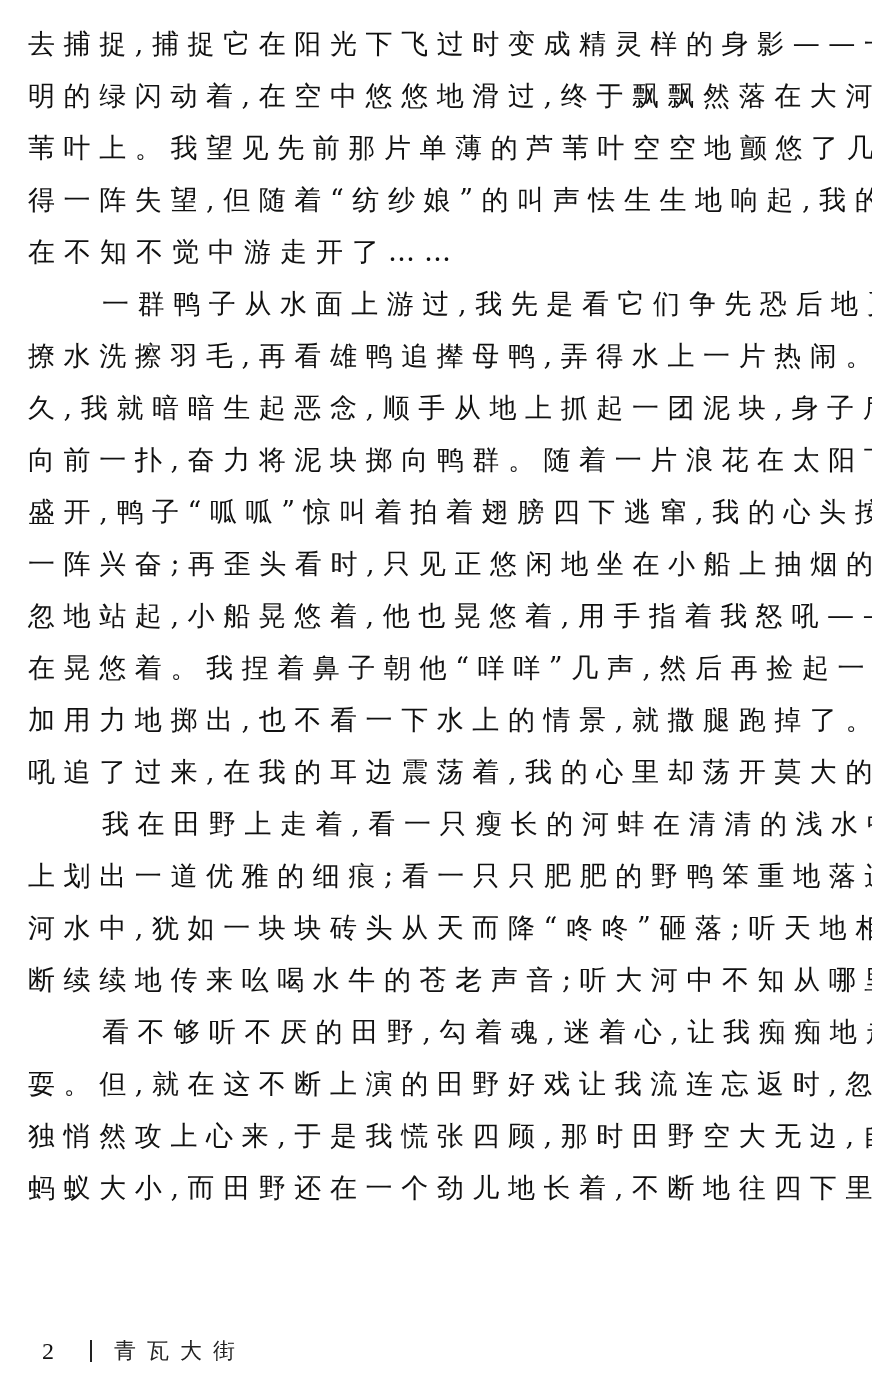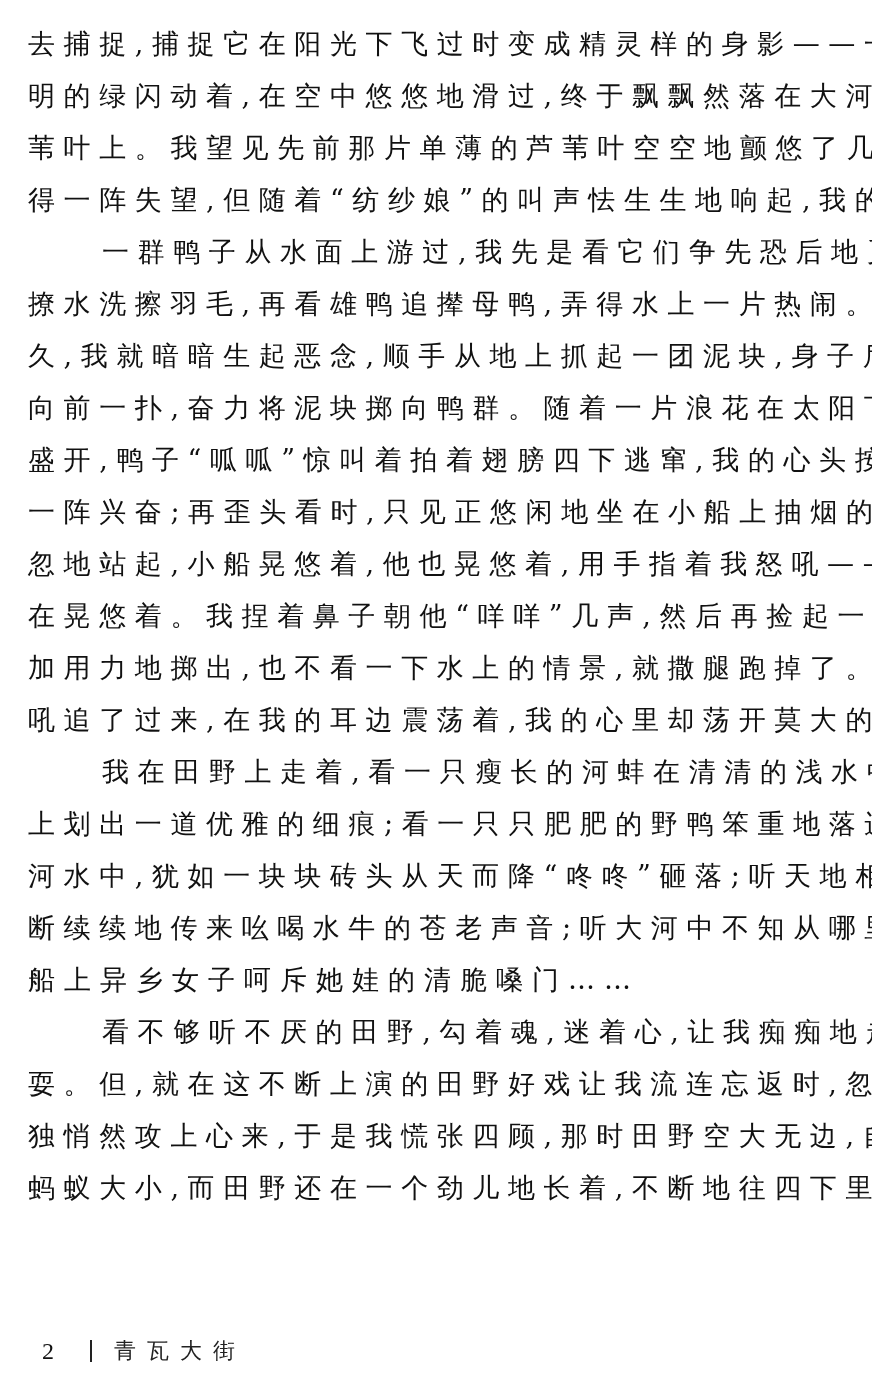--- a/index.html
+++ b/index.html
@@ -93,20 +93,23 @@
       </span>
     <span class="line">
         <span class="chars" style="word-spacing: 0px;"><span style="display: inline-block;">明</span> <span style="display: inline-block;">的</span> <span style="display: inline-block;">绿</span> <span style="display: inline-block;">闪</span> <span style="display: inline-block;">动</span> <span style="display: inline-block;">着</span> <span style="display: inline-block;">,</span> <span style="display: inline-block;">在</span> <span style="display: inline-block;">空</span> <span style="display: inline-block;">中</span> <span style="display: inline-block;">悠</span> <span style="display: inline-block;">悠</span> <span style="display: inline-block;">地</span> <span style="display: inline-block;">滑</span> <span style="display: inline-block;">过</span> <span style="display: inline-block;">,</span> <span style="display: inline-block;">终</span> <span style="display: inline-block;">于</span> <span style="display: inline-block;">飘</span> <span style="display: inline-block;">飘</span> <span style="display: inline-block;">然</span> <span style="display: inline-block;">落</span> <span style="display: inline-block;">在</span> <span style="display: inline-block;">大</span> <span style="display: inline-block;">河</span>     </span>
       </span>
     <span class="line">
         <span class="chars" style="word-spacing: 0px;"><span style="display: inline-block;">苇</span> <span style="display: inline-block;">叶</span> <span style="display: inline-block;">上</span> <span style="display: inline-block;">。</span> <span style="display: inline-block;">我</span> <span style="display: inline-block;">望</span> <span style="display: inline-block;">见</span> <span style="display: inline-block;">先</span> <span style="display: inline-block;">前</span> <span style="display: inline-block;">那</span> <span style="display: inline-block;">片</span> <span style="display: inline-block;">单</span> <span style="display: inline-block;">薄</span> <span style="display: inline-block;">的</span> <span style="display: inline-block;">芦</span> <span style="display: inline-block;">苇</span> <span style="display: inline-block;">叶</span> <span style="display: inline-block;">空</span> <span style="display: inline-block;">空</span> <span style="display: inline-block;">地</span> <span style="display: inline-block;">颤</span> <span style="display: inline-block;">悠</span> <span style="display: inline-block;">了</span> <span style="display: inline-block;">几</span>     </span>
       </span>
     <span class="line">
         <span class="chars" style="word-spacing: 0px;"><span style="display: inline-block;">得</span> <span style="display: inline-block;">一</span> <span style="display: inline-block;">阵</span> <span style="display: inline-block;">失</span> <span style="display: inline-block;">望</span> <span style="display: inline-block;">,</span> <span style="display: inline-block;">但</span> <span style="display: inline-block;">随</span> <span style="display: inline-block;">着</span> <span style="display: inline-block;">“</span> <span style="display: inline-block;">纺</span> <span style="display: inline-block;">纱</span> <span style="display: inline-block;">娘</span> <span style="display: inline-block;">”</span> <span style="display: inline-block;">的</span> <span style="display: inline-block;">叫</span> <span style="display: inline-block;">声</span> <span style="display: inline-block;">怯</span> <span style="display: inline-block;">生</span> <span style="display: inline-block;">生</span> <span style="display: inline-block;">地</span> <span style="display: inline-block;">响</span> <span style="display: inline-block;">起</span> <span style="display: inline-block;">,</span> <span style="display: inline-block;">我</span> <span style="display: inline-block;">的</span>    </span>
       </span>
+    <span class="line last">
+        <span class="chars">在不知不觉中游走开了……</span>
+      </span>
 
     <span class="line indent">
         <span class="chars" style="word-spacing: 0px;"><span style="display: inline-block;">一</span> <span style="display: inline-block;">群</span> <span style="display: inline-block;">鸭</span> <span style="display: inline-block;">子</span> <span style="display: inline-block;">从</span> <span style="display: inline-block;">水</span> <span style="display: inline-block;">面</span> <span style="display: inline-block;">上</span> <span style="display: inline-block;">游</span> <span style="display: inline-block;">过</span> <span style="display: inline-block;">,</span> <span style="display: inline-block;">我</span> <span style="display: inline-block;">先</span> <span style="display: inline-block;">是</span> <span style="display: inline-block;">看</span> <span style="display: inline-block;">它</span> <span style="display: inline-block;">们</span> <span style="display: inline-block;">争</span> <span style="display: inline-block;">先</span> <span style="display: inline-block;">恐</span> <span style="display: inline-block;">后</span> <span style="display: inline-block;">地</span> <span style="display: inline-block;">觅</span>     </span>
       </span>
     <span class="line">
         <span class="chars" style="word-spacing: 0px;"><span style="display: inline-block;">撩</span> <span style="display: inline-block;">水</span> <span style="display: inline-block;">洗</span> <span style="display: inline-block;">擦</span> <span style="display: inline-block;">羽</span> <span style="display: inline-block;">毛</span> <span style="display: inline-block;">,</span> <span style="display: inline-block;">再</span> <span style="display: inline-block;">看</span> <span style="display: inline-block;">雄</span> <span style="display: inline-block;">鸭</span> <span style="display: inline-block;">追</span> <span style="display: inline-block;">撵</span> <span style="display: inline-block;">母</span> <span style="display: inline-block;">鸭</span> <span style="display: inline-block;">,</span> <span style="display: inline-block;">弄</span> <span style="display: inline-block;">得</span> <span style="display: inline-block;">水</span> <span style="display: inline-block;">上</span> <span style="display: inline-block;">一</span> <span style="display: inline-block;">片</span> <span style="display: inline-block;">热</span> <span style="display: inline-block;">闹</span> <span style="display: inline-block;">。</span>    </span>
       </span>
     <span class="line">
         <span class="chars" style="word-spacing: 0px;"><span style="display: inline-block;">久</span> <span style="display: inline-block;">,</span> <span style="display: inline-block;">我</span> <span style="display: inline-block;">就</span> <span style="display: inline-block;">暗</span> <span style="display: inline-block;">暗</span> <span style="display: inline-block;">生</span> <span style="display: inline-block;">起</span> <span style="display: inline-block;">恶</span> <span style="display: inline-block;">念</span> <span style="display: inline-block;">,</span> <span style="display: inline-block;">顺</span> <span style="display: inline-block;">手</span> <span style="display: inline-block;">从</span> <span style="display: inline-block;">地</span> <span style="display: inline-block;">上</span> <span style="display: inline-block;">抓</span> <span style="display: inline-block;">起</span> <span style="display: inline-block;">一</span> <span style="display: inline-block;">团</span> <span style="display: inline-block;">泥</span> <span style="display: inline-block;">块</span> <span style="display: inline-block;">,</span> <span style="display: inline-block;">身</span> <span style="display: inline-block;">子</span> <span style="display: inline-block;">后</span>     </span>
       </span>
@@ -137,23 +140,20 @@
       </span>
     <span class="line">
         <span class="chars" style="word-spacing: 0px;"><span style="display: inline-block;">上</span> <span style="display: inline-block;">划</span> <span style="display: inline-block;">出</span> <span style="display: inline-block;">一</span> <span style="display: inline-block;">道</span> <span style="display: inline-block;">优</span> <span style="display: inline-block;">雅</span> <span style="display: inline-block;">的</span> <span style="display: inline-block;">细</span> <span style="display: inline-block;">痕</span> <span style="display: inline-block;">;</span> <span style="display: inline-block;">看</span> <span style="display: inline-block;">一</span> <span style="display: inline-block;">只</span> <span style="display: inline-block;">只</span> <span style="display: inline-block;">肥</span> <span style="display: inline-block;">肥</span> <span style="display: inline-block;">的</span> <span style="display: inline-block;">野</span> <span style="display: inline-block;">鸭</span> <span style="display: inline-block;">笨</span> <span style="display: inline-block;">重</span> <span style="display: inline-block;">地</span> <span style="display: inline-block;">落</span> <span style="display: inline-block;">进</span>    </span>
       </span>
     <span class="line">
         <span class="chars" style="word-spacing: 0px;"><span style="display: inline-block;">河</span> <span style="display: inline-block;">水</span> <span style="display: inline-block;">中</span> <span style="display: inline-block;">,</span> <span style="display: inline-block;">犹</span> <span style="display: inline-block;">如</span> <span style="display: inline-block;">一</span> <span style="display: inline-block;">块</span> <span style="display: inline-block;">块</span> <span style="display: inline-block;">砖</span> <span style="display: inline-block;">头</span> <span style="display: inline-block;">从</span> <span style="display: inline-block;">天</span> <span style="display: inline-block;">而</span> <span style="display: inline-block;">降</span> <span style="display: inline-block;">“</span> <span style="display: inline-block;">咚</span> <span style="display: inline-block;">咚</span> <span style="display: inline-block;">”</span> <span style="display: inline-block;">砸</span> <span style="display: inline-block;">落</span> <span style="display: inline-block;">;</span> <span style="display: inline-block;">听</span> <span style="display: inline-block;">天</span> <span style="display: inline-block;">地</span> <span style="display: inline-block;">相</span>    </span>
       </span>
     <span class="line">
         <span class="chars" style="word-spacing: 0px;"><span style="display: inline-block;">断</span> <span style="display: inline-block;">续</span> <span style="display: inline-block;">续</span> <span style="display: inline-block;">地</span> <span style="display: inline-block;">传</span> <span style="display: inline-block;">来</span> <span style="display: inline-block;">吆</span> <span style="display: inline-block;">喝</span> <span style="display: inline-block;">水</span> <span style="display: inline-block;">牛</span> <span style="display: inline-block;">的</span> <span style="display: inline-block;">苍</span> <span style="display: inline-block;">老</span> <span style="display: inline-block;">声</span> <span style="display: inline-block;">音</span> <span style="display: inline-block;">;</span> <span style="display: inline-block;">听</span> <span style="display: inline-block;">大</span> <span style="display: inline-block;">河</span> <span style="display: inline-block;">中</span> <span style="display: inline-block;">不</span> <span style="display: inline-block;">知</span> <span style="display: inline-block;">从</span> <span style="display: inline-block;">哪</span> <span style="display: inline-block;">里</span>    </span>
       </span>
-    <span class="line last">
-        <span class="chars">船上异乡女子呵斥她娃的清脆嗓门……</span>
-      </span>
 
     <span class="line indent">
         <span class="chars" style="word-spacing: 0px;"><span style="display: inline-block;">看</span> <span style="display: inline-block;">不</span> <span style="display: inline-block;">够</span> <span style="display: inline-block;">听</span> <span style="display: inline-block;">不</span> <span style="display: inline-block;">厌</span> <span style="display: inline-block;">的</span> <span style="display: inline-block;">田</span> <span style="display: inline-block;">野</span> <span style="display: inline-block;">,</span> <span style="display: inline-block;">勾</span> <span style="display: inline-block;">着</span> <span style="display: inline-block;">魂</span> <span style="display: inline-block;">,</span> <span style="display: inline-block;">迷</span> <span style="display: inline-block;">着</span> <span style="display: inline-block;">心</span> <span style="display: inline-block;">,</span> <span style="display: inline-block;">让</span> <span style="display: inline-block;">我</span> <span style="display: inline-block;">痴</span> <span style="display: inline-block;">痴</span> <span style="display: inline-block;">地</span> <span style="display: inline-block;">走</span>     </span>
       </span>
     <span class="line">
         <span class="chars" style="word-spacing: 0px;"><span style="display: inline-block;">耍</span> <span style="display: inline-block;">。</span> <span style="display: inline-block;">但</span> <span style="display: inline-block;">,</span> <span style="display: inline-block;">就</span> <span style="display: inline-block;">在</span> <span style="display: inline-block;">这</span> <span style="display: inline-block;">不</span> <span style="display: inline-block;">断</span> <span style="display: inline-block;">上</span> <span style="display: inline-block;">演</span> <span style="display: inline-block;">的</span> <span style="display: inline-block;">田</span> <span style="display: inline-block;">野</span> <span style="display: inline-block;">好</span> <span style="display: inline-block;">戏</span> <span style="display: inline-block;">让</span> <span style="display: inline-block;">我</span> <span style="display: inline-block;">流</span> <span style="display: inline-block;">连</span> <span style="display: inline-block;">忘</span> <span style="display: inline-block;">返</span> <span style="display: inline-block;">时</span> <span style="display: inline-block;">,</span> <span style="display: inline-block;">忽</span>     </span>
       </span>
     <span class="line">
         <span class="chars" style="word-spacing: 0px;"><span style="display: inline-block;">独</span> <span style="display: inline-block;">悄</span> <span style="display: inline-block;">然</span> <span style="display: inline-block;">攻</span> <span style="display: inline-block;">上</span> <span style="display: inline-block;">心</span> <span style="display: inline-block;">来</span> <span style="display: inline-block;">,</span> <span style="display: inline-block;">于</span> <span style="display: inline-block;">是</span> <span style="display: inline-block;">我</span> <span style="display: inline-block;">慌</span> <span style="display: inline-block;">张</span> <span style="display: inline-block;">四</span> <span style="display: inline-block;">顾</span> <span style="display: inline-block;">,</span> <span style="display: inline-block;">那</span> <span style="display: inline-block;">时</span> <span style="display: inline-block;">田</span> <span style="display: inline-block;">野</span> <span style="display: inline-block;">空</span> <span style="display: inline-block;">大</span> <span style="display: inline-block;">无</span> <span style="display: inline-block;">边</span> <span style="display: inline-block;">,</span> <span style="display: inline-block;">自</span>    </span>
       </span>

